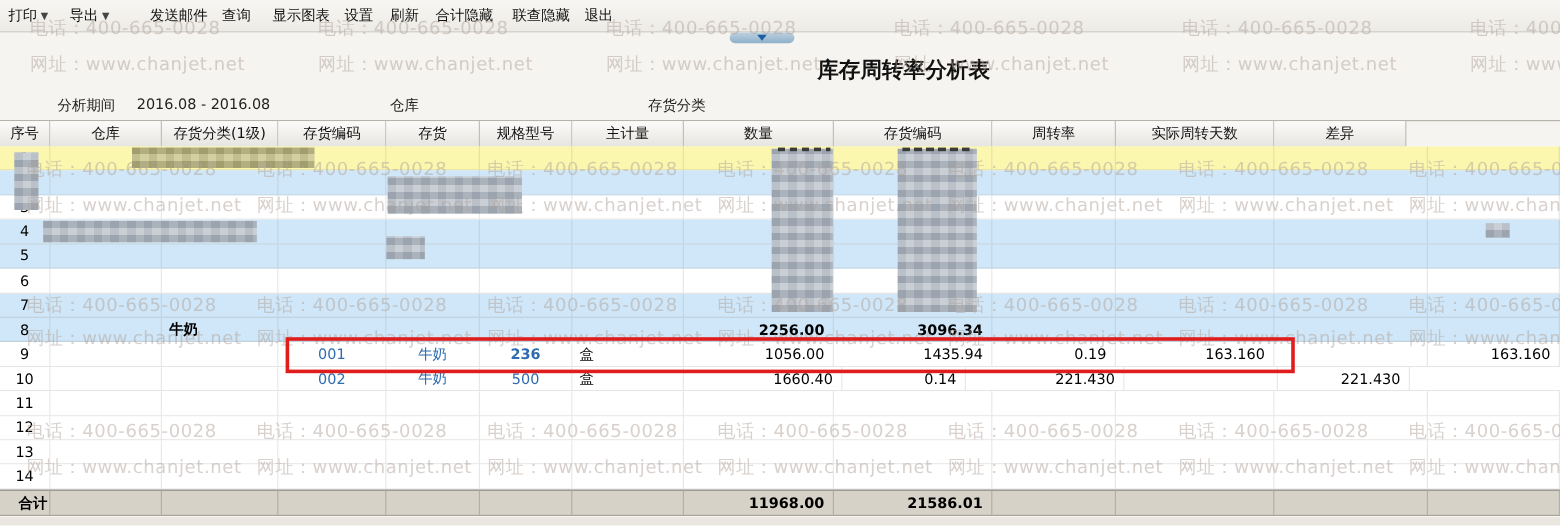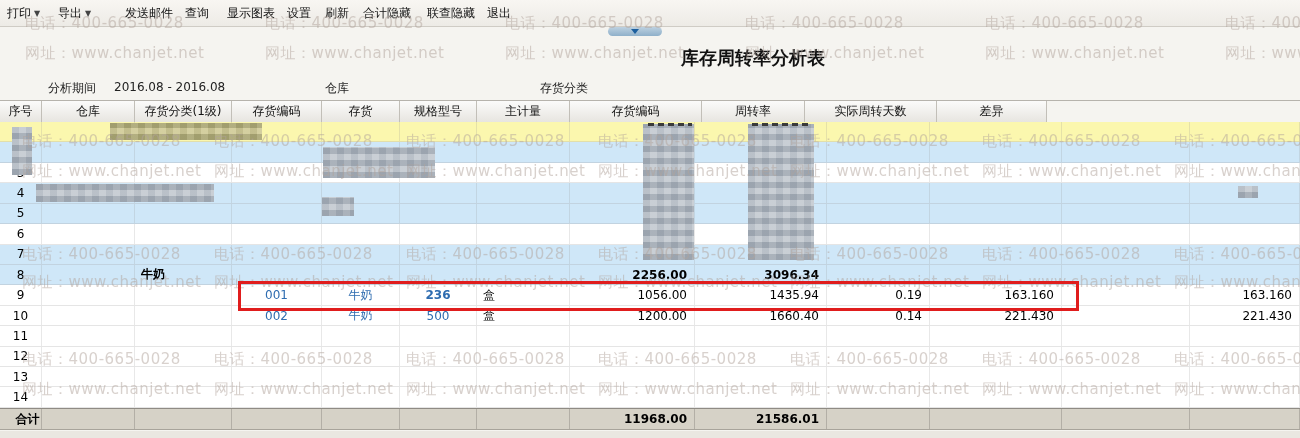--- a/index.html
+++ b/index.html
@@ -83,20 +83,21 @@
   <span class="filter-lbl" style="left:540px">存货分类</span>
 
   <div class="grid-header" id="gridHeader">
       <div class="hcell" style="width: 42px;">序号</div>
       <div class="hcell" style="width: 93px;">仓库</div>
       <div class="hcell" style="width: 97px;">存货分类(1级)</div>
       <div class="hcell" style="width: 90px;">存货编码</div>
       <div class="hcell" style="width: 78px;">存货</div>
       <div class="hcell" style="width: 77px;">规格型号</div>
       <div class="hcell" style="width: 93px;">主计量</div>
+      <div class="hcell" style="width: 125px;">数量</div>
       <div class="hcell" style="width: 132px;">存货编码</div>
       <div class="hcell" style="width: 103px;">周转率</div>
       <div class="hcell" style="width: 132px;">实际周转天数</div>
       <div class="hcell" style="width: 110px;">差异</div>
     </div>
 
   <div class="grid-body" id="gridBody">
       <div class="row bg-yellow">
         <div class="cell al-c" style="width: 42px;">1</div>
         <div class="cell al-l" style="width: 93px;"></div>
@@ -233,21 +234,20 @@
         <div class="cell al-r" style="width: 110px;">163.160</div>
       </div>
       <div class="row bg-white">
         <div class="cell al-c" style="width: 42px;">10</div>
         <div class="cell al-l" style="width: 93px;"></div>
         <div class="cell al-l" style="width: 97px;"></div>
         <div class="cell al-c blue-txt" style="width: 90px;">002</div>
         <div class="cell al-c blue-txt" style="width: 78px;">牛奶</div>
         <div class="cell al-c blue-txt" style="width: 77px;">500</div>
         <div class="cell al-l" style="width: 93px;">盒</div>
-        <div class="cell al-r" style="width: 125px;">1200.00</div>
         <div class="cell al-r" style="width: 132px;">1660.40</div>
         <div class="cell al-r" style="width: 103px;">0.14</div>
         <div class="cell al-r" style="width: 132px;">221.430</div>
         <div class="cell al-r" style="width: 128px;"></div>
         <div class="cell al-r" style="width: 110px;">221.430</div>
       </div>
       <div class="row bg-white">
         <div class="cell al-c" style="width: 42px;">11</div>
         <div class="cell al-l" style="width: 93px;"></div>
         <div class="cell al-l" style="width: 97px;"></div>

